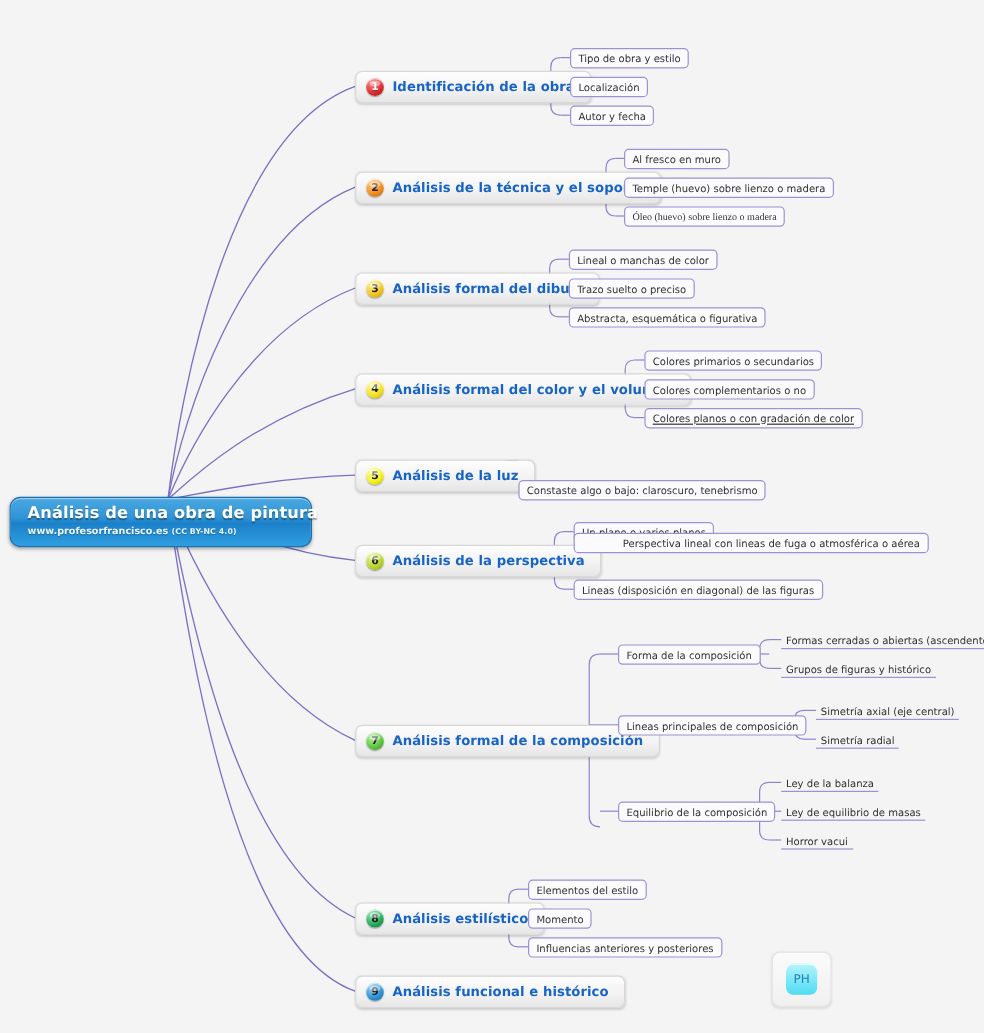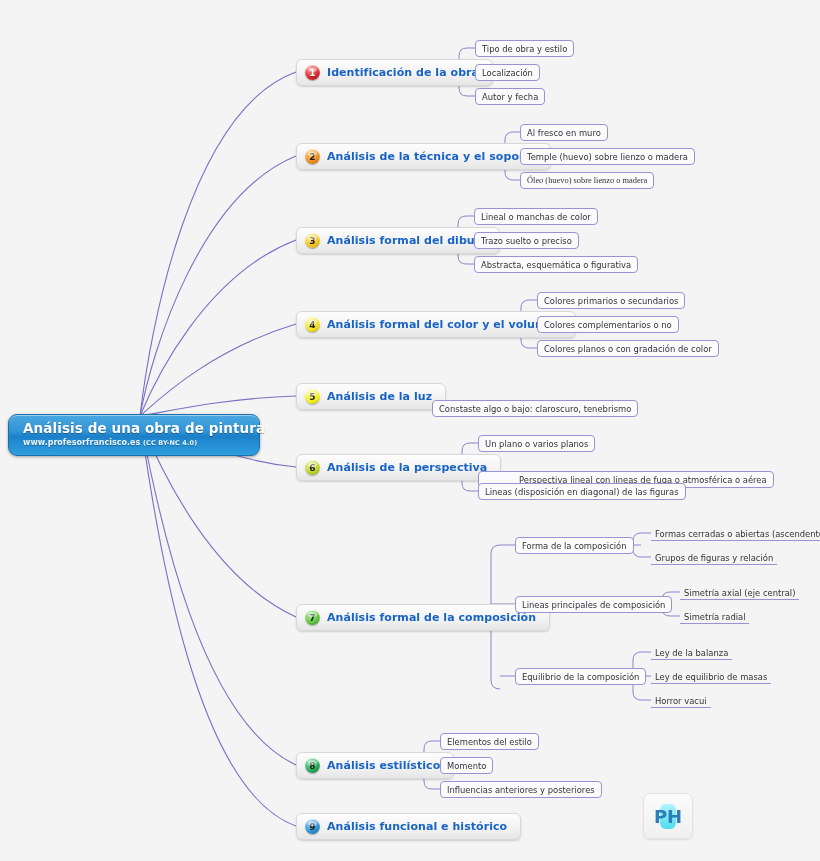--- a/index.html
+++ b/index.html
@@ -79,24 +79,24 @@
   
   .logo-card{
     position:absolute;left:643px;top:793px;width:48px;height:44px;
     border-radius:7px;
     background:linear-gradient(180deg,#fbfbfb 0%,#f0f0f0 100%);
     border:1px solid #e3e3e3;
     box-shadow:0 1px 2px rgba(0,0,0,.1);
     display:flex;align-items:center;justify-content:center;
   }
   .logo-sq{
-    width:16px;height:26px;border-radius:6px;
+    width:26px;height:26px;border-radius:6px;
     background:linear-gradient(180deg,#b8f3fb 0%,#7fe9f7 50%,#4fdcf2 100%);
     display:flex;align-items:center;justify-content:center;
-    font-size:18px;font-weight:bold;color:#2a7fb8;
+    font-size:10px;font-weight:normal;color:#2a7fb8;
     box-shadow:inset 0 1px 0 rgba(255,255,255,.8);
   }
 </style>
 </head>
 <body>
 
 <div id="canvas">
 
   <svg class="links" viewBox="0 0 820 861" xmlns="http://www.w3.org/2000/svg">
     <g fill="none" stroke="#7b6fc4" stroke-width="1.1">
@@ -210,44 +210,44 @@
   <div class="leaf" style="left:474px;top:208px;">Lineal o manchas de color</div>
   <div class="leaf" style="left:474px;top:232px;">Trazo suelto o preciso</div>
   <div class="leaf" style="left:474px;top:256px;">Abstracta, esquemática o figurativa</div>
 
   <div class="branch" style="left:296px;top:311px;">
     <span class="badge" style="background:radial-gradient(circle at 35% 28%,#fffba8,#f4e01b 60%,#b3a205);">4</span>
     <span class="branch-label">Análisis formal del color y el volumen</span>
   </div>
   <div class="leaf" style="left:537px;top:292px;">Colores primarios o secundarios</div>
   <div class="leaf" style="left:537px;top:316px;">Colores complementarios o no</div>
-  <div class="leaf" style="left:537px;top:340px;">Colores planos o con gradación de color</div>
+  <div class="leaf" style="left:537px;top:340px;text-decoration:underline;">Colores planos o con gradación de color</div>
 
   <div class="branch" style="left:296px;top:383px;">
     <span class="badge" style="background:radial-gradient(circle at 35% 28%,#fdfca6,#f2f018 60%,#b0ae05);">5</span>
     <span class="branch-label">Análisis de la luz</span>
   </div>
   <div class="leaf" style="left:432px;top:400px;">Constaste algo o bajo: claroscuro, tenebrismo</div>
 
   <div class="branch" style="left:296px;top:454px;">
     <span class="badge" style="background:radial-gradient(circle at 35% 28%,#e6f59a,#b9d32a 60%,#7d9310);">6</span>
     <span class="branch-label">Análisis de la perspectiva</span>
   </div>
   <div class="leaf" style="left:478px;top:435px;">Un plano o varios planos</div>
-  <div class="leaf" style="left:478px;top:471px;padding-left:40px;">Perspectiva lineal con lineas de fuga o atmosférica o aérea</div>
+  <div class="leaf" style="left:478px;top:444px;padding-left:40px;">Perspectiva lineal con lineas de fuga o atmosférica o aérea</div>
   <div class="leaf" style="left:478px;top:483px;">Lineas (disposición en diagonal) de las figuras</div>
 
   <div class="branch" style="left:296px;top:604px;">
     <span class="badge" style="background:radial-gradient(circle at 35% 28%,#bdf0a8,#5cc43d 60%,#2d8418);">7</span>
     <span class="branch-label">Análisis formal de la composición</span>
   </div>
 
   <div class="leaf" style="left:515px;top:537px;">Forma de la composición</div>
   <div class="leaf3" style="left:651px;top:525px;">Formas cerradas o abiertas (ascendentes)</div>
-  <div class="leaf3" style="left:651px;top:549px;">Grupos de figuras y relación</div>
+  <div class="leaf3" style="left:651px;top:549px;">Grupos de figuras y histórico</div>
 
   <div class="leaf" style="left:515px;top:596px;">Lineas principales de composición</div>
   <div class="leaf3" style="left:680px;top:584px;">Simetría axial (eje central)</div>
   <div class="leaf3" style="left:680px;top:608px;">Simetría radial</div>
 
   <div class="leaf" style="left:515px;top:668px;">Equilibrio de la composición</div>
   <div class="leaf3" style="left:651px;top:644px;">Ley de la balanza</div>
   <div class="leaf3" style="left:651px;top:668px;">Ley de equilibrio de masas</div>
   <div class="leaf3" style="left:651px;top:692px;">Horror vacui</div>
 

